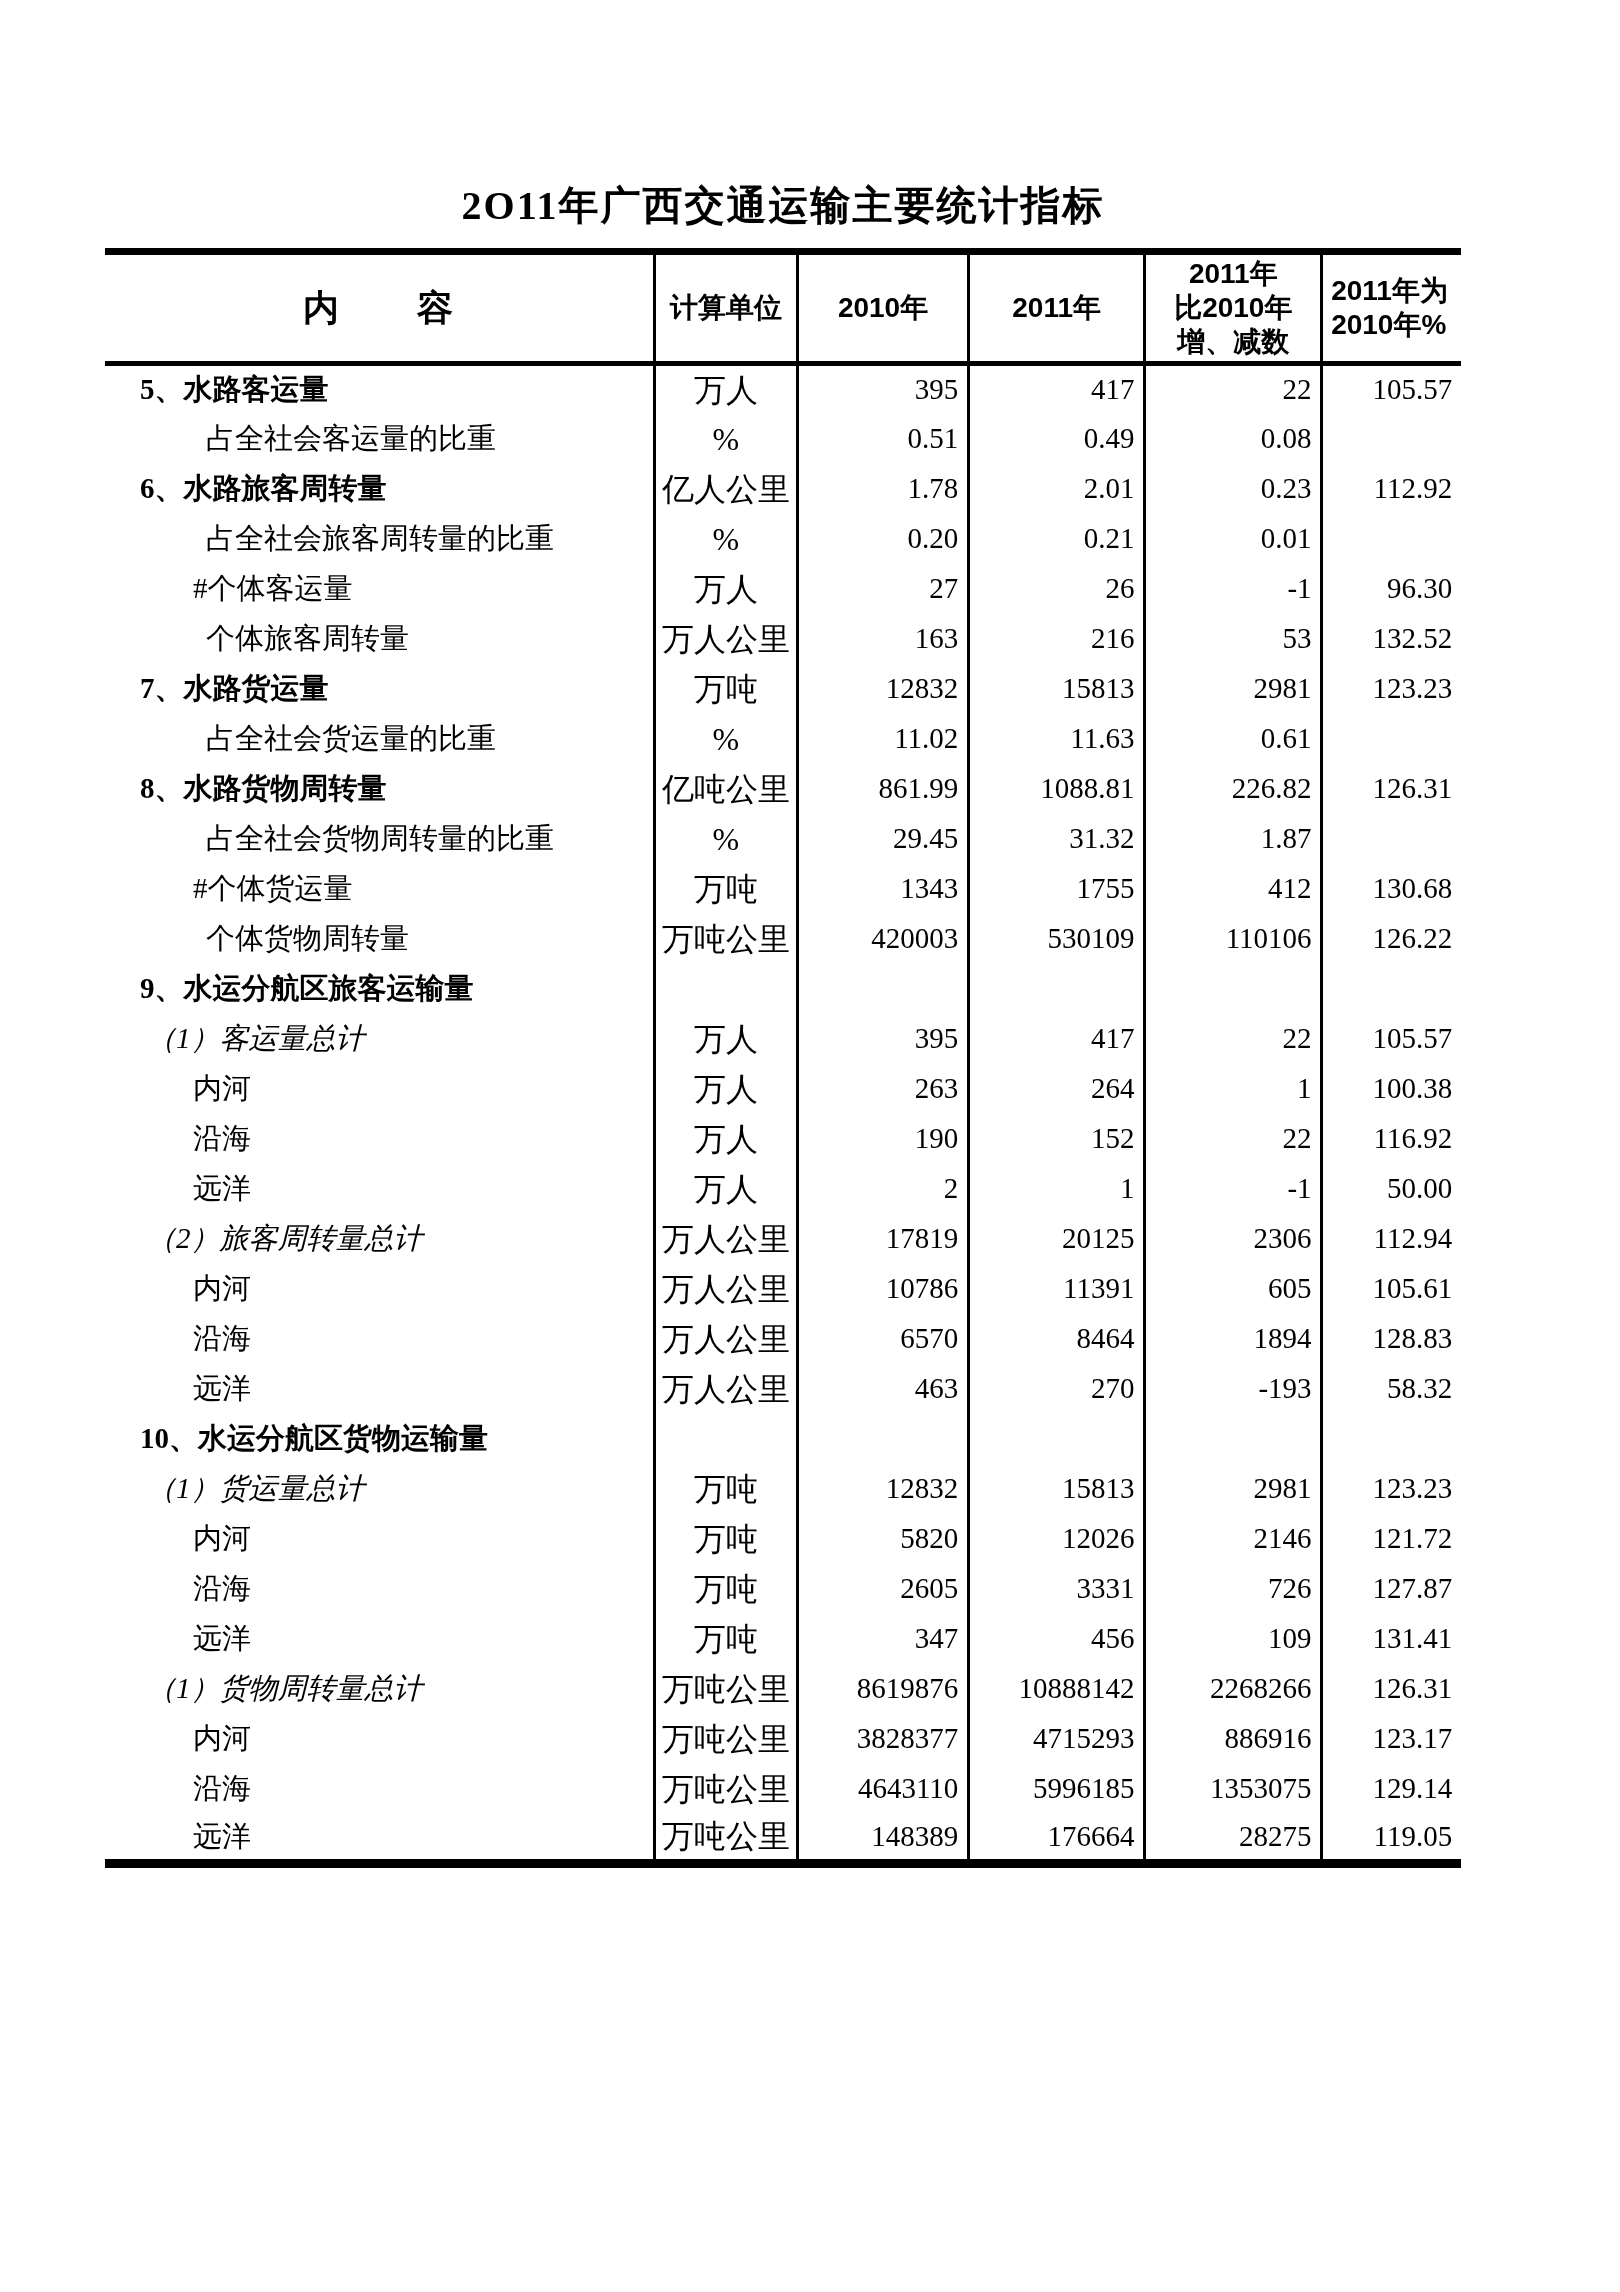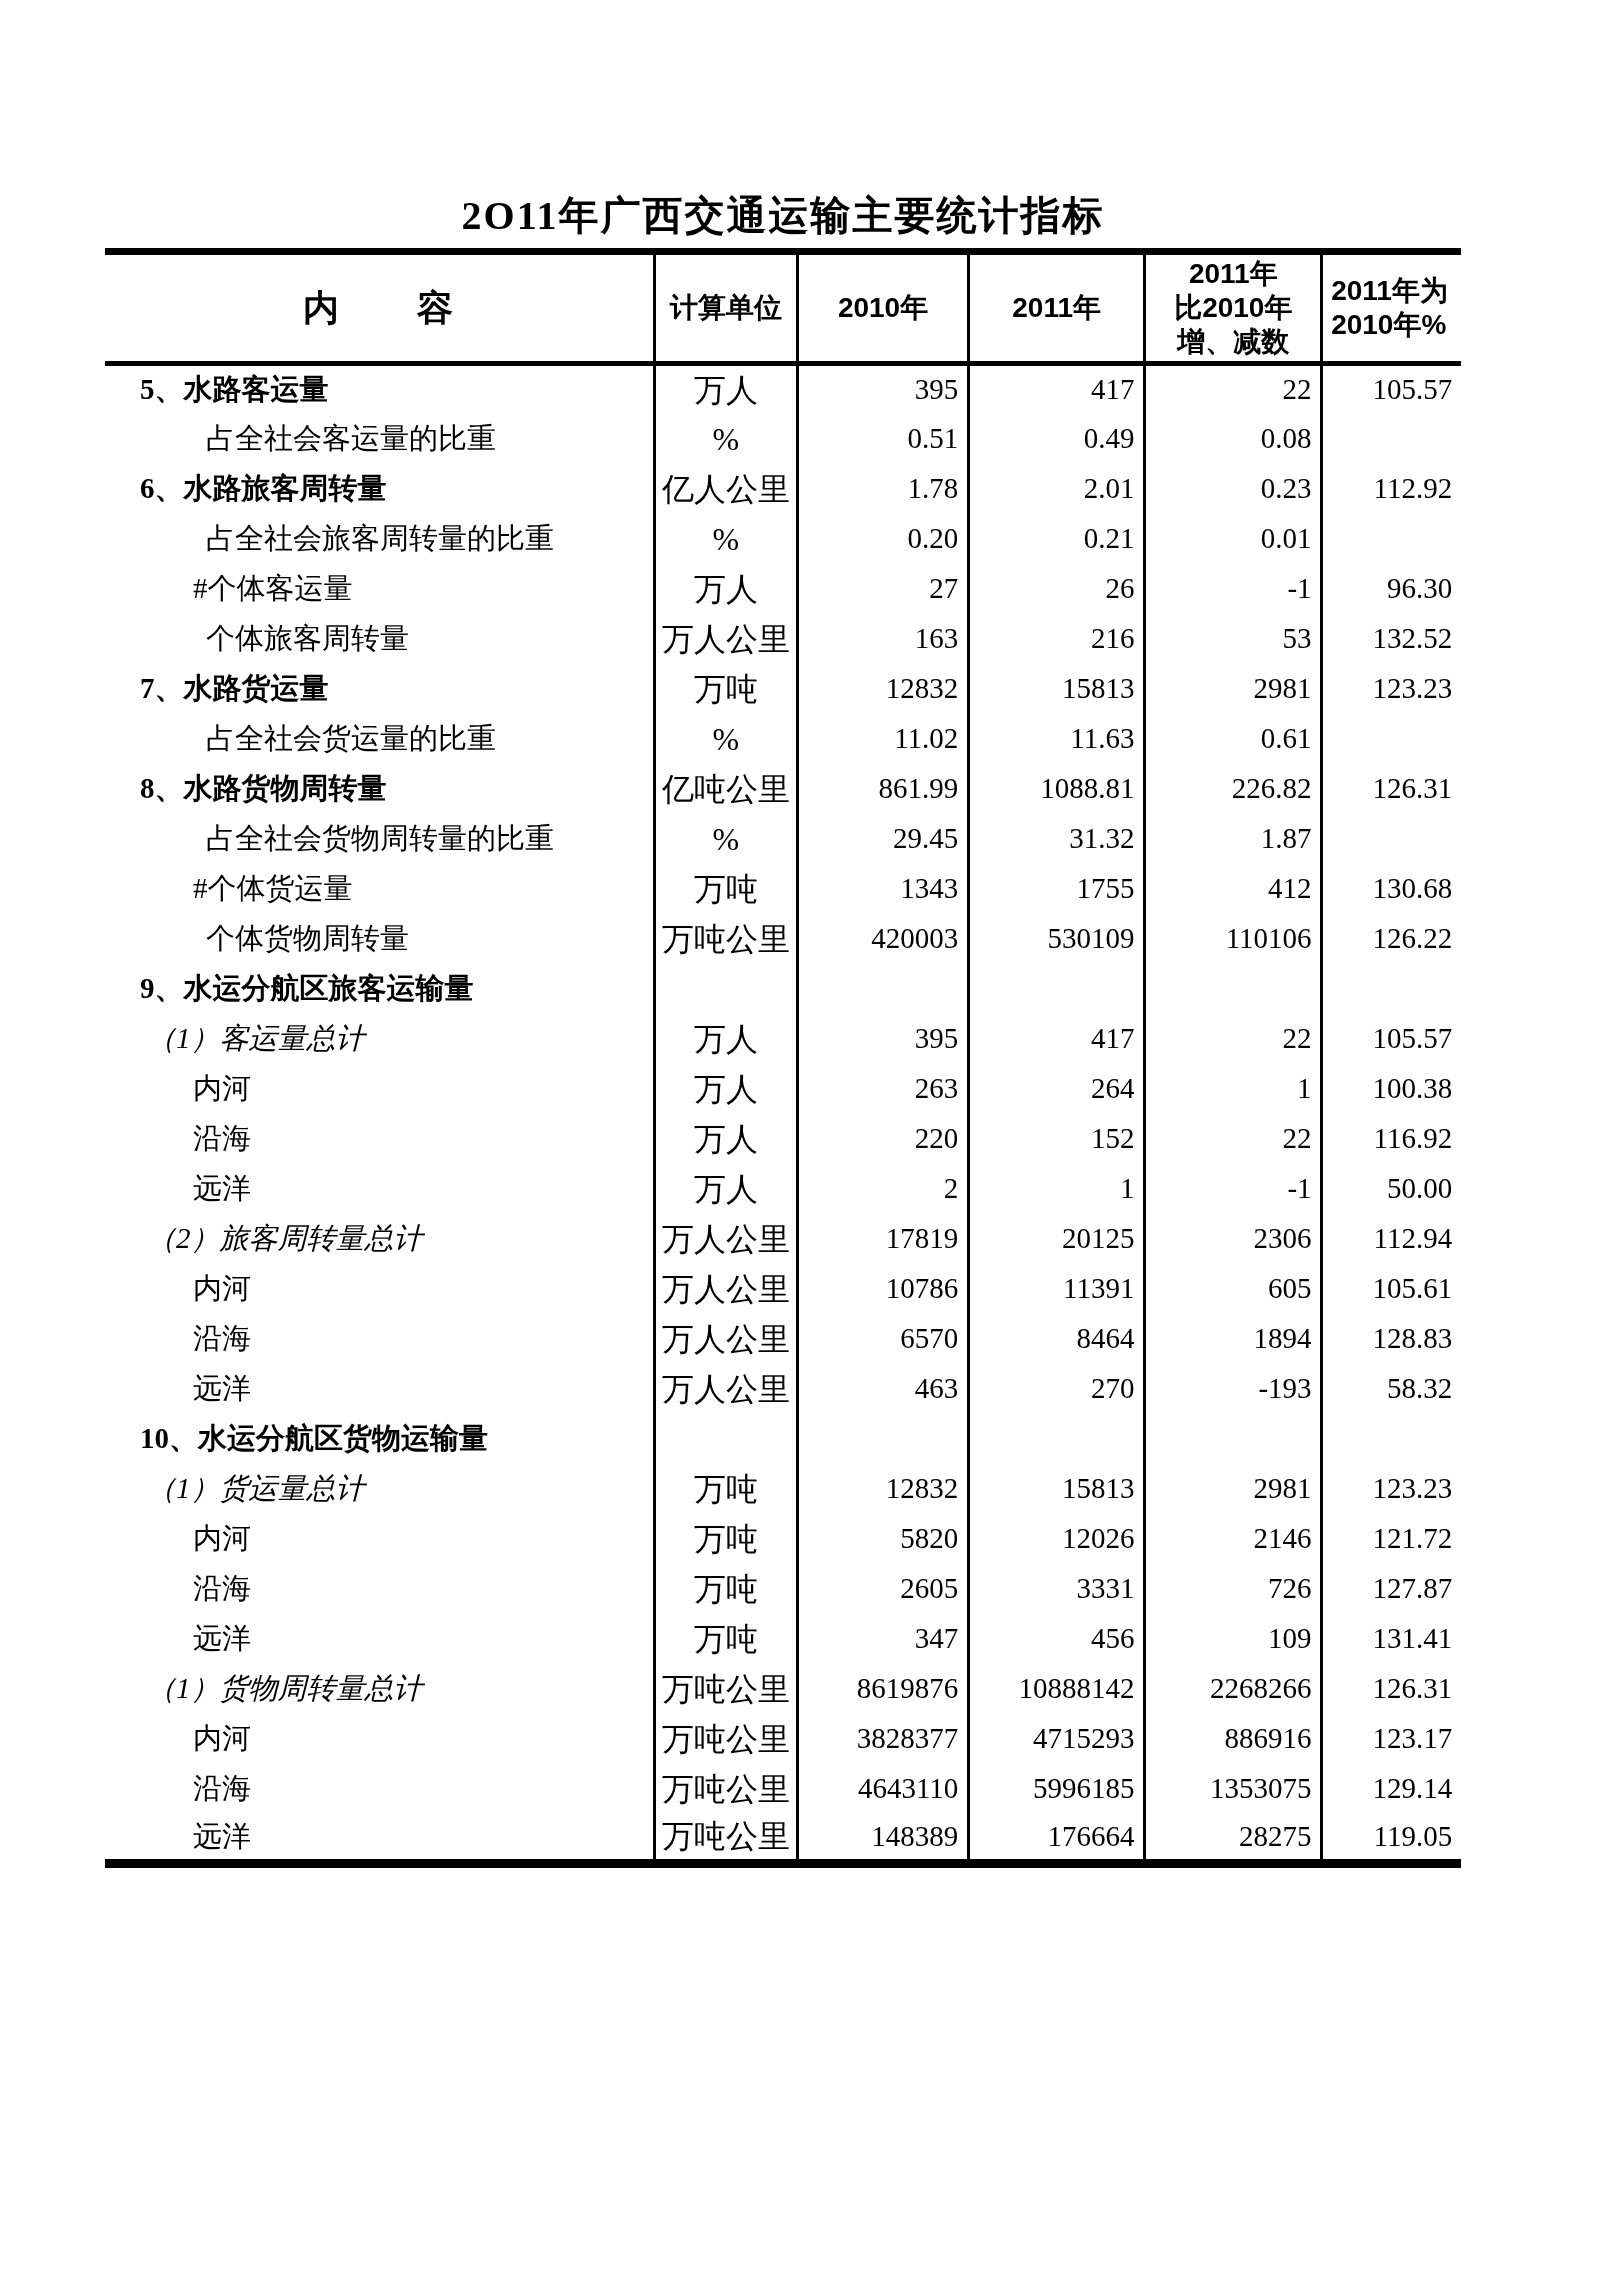--- a/index.html
+++ b/index.html
@@ -2,21 +2,21 @@
 <html><head>
 <meta charset="utf-8">
 <style>
   html,body{margin:0;padding:0;}
   body{
     width:1620px;height:2293px;background:#ffffff;position:relative;
     color:#000;font-family:"Liberation Serif","DejaVu Serif",serif;
     overflow:hidden;
   }
   .title{
-    position:absolute;left:105px;top:188px;width:1356px;
+    position:absolute;left:105px;top:178px;width:1356px;
     text-align:center;font-size:40px;font-weight:bold;letter-spacing:2px;
     white-space:nowrap;
   }
   table.stats{
     position:absolute;left:105px;top:248px;width:1356px;
     table-layout:fixed;border-collapse:collapse;
     border-top:7.8px solid #000;border-bottom:9.8px solid #000;
   }
   .stats th:nth-child(n+2),
   .stats td:nth-child(n+2){border-left:3.9px solid #000;}
@@ -185,21 +185,21 @@
     <td class="c-label ind-sub">内河</td>
     <td class="c-unit">万人</td>
     <td class="c-num">263</td>
     <td class="c-num">264</td>
     <td class="c-num">1</td>
     <td class="c-num">100.38</td>
   </tr>
         <tr>
     <td class="c-label ind-sub">沿海</td>
     <td class="c-unit">万人</td>
-    <td class="c-num">220</td>
+    <td class="c-num">190</td>
     <td class="c-num">152</td>
     <td class="c-num">22</td>
     <td class="c-num">116.92</td>
   </tr>
         <tr>
     <td class="c-label ind-sub">远洋</td>
     <td class="c-unit">万人</td>
     <td class="c-num">2</td>
     <td class="c-num">1</td>
     <td class="c-num">-1</td>

